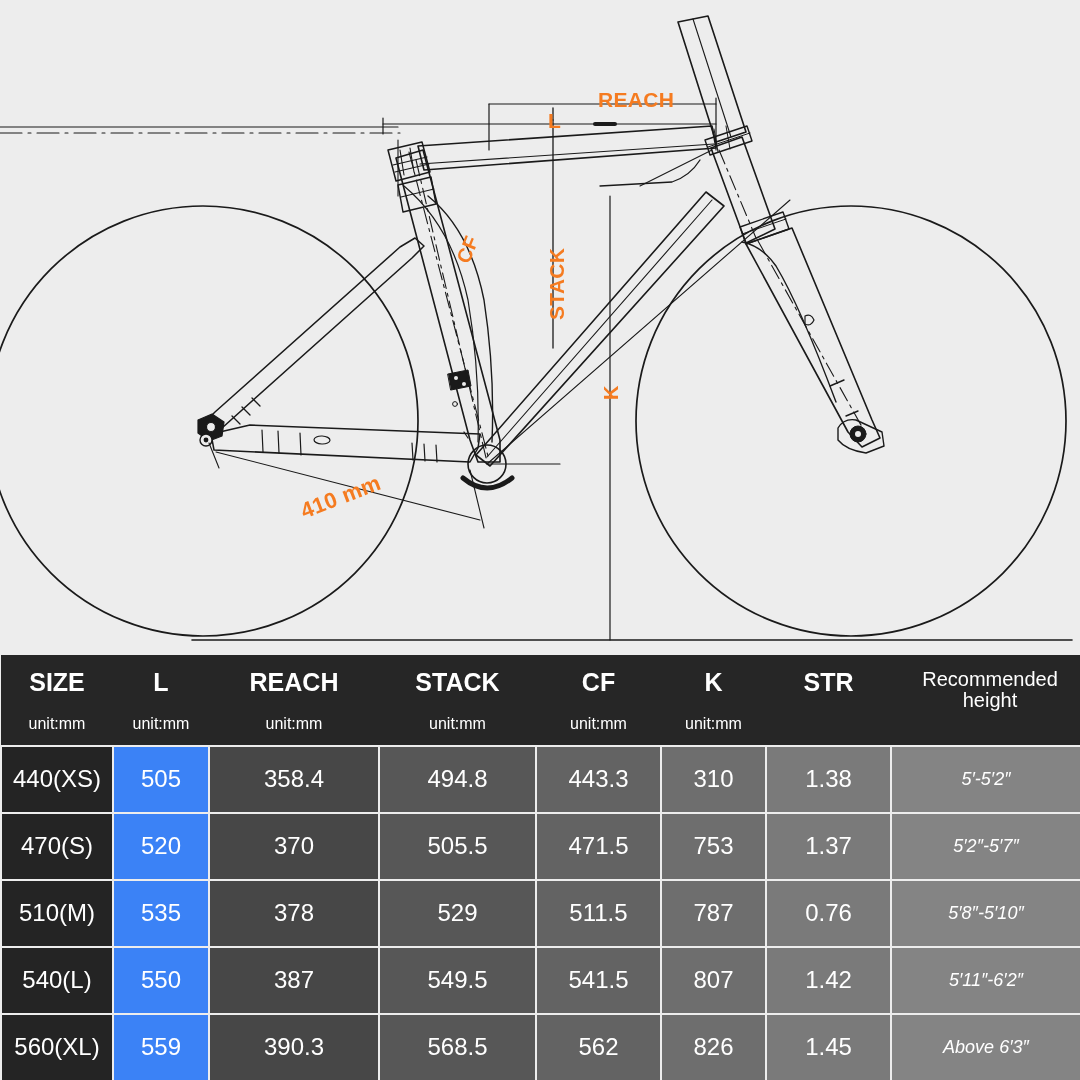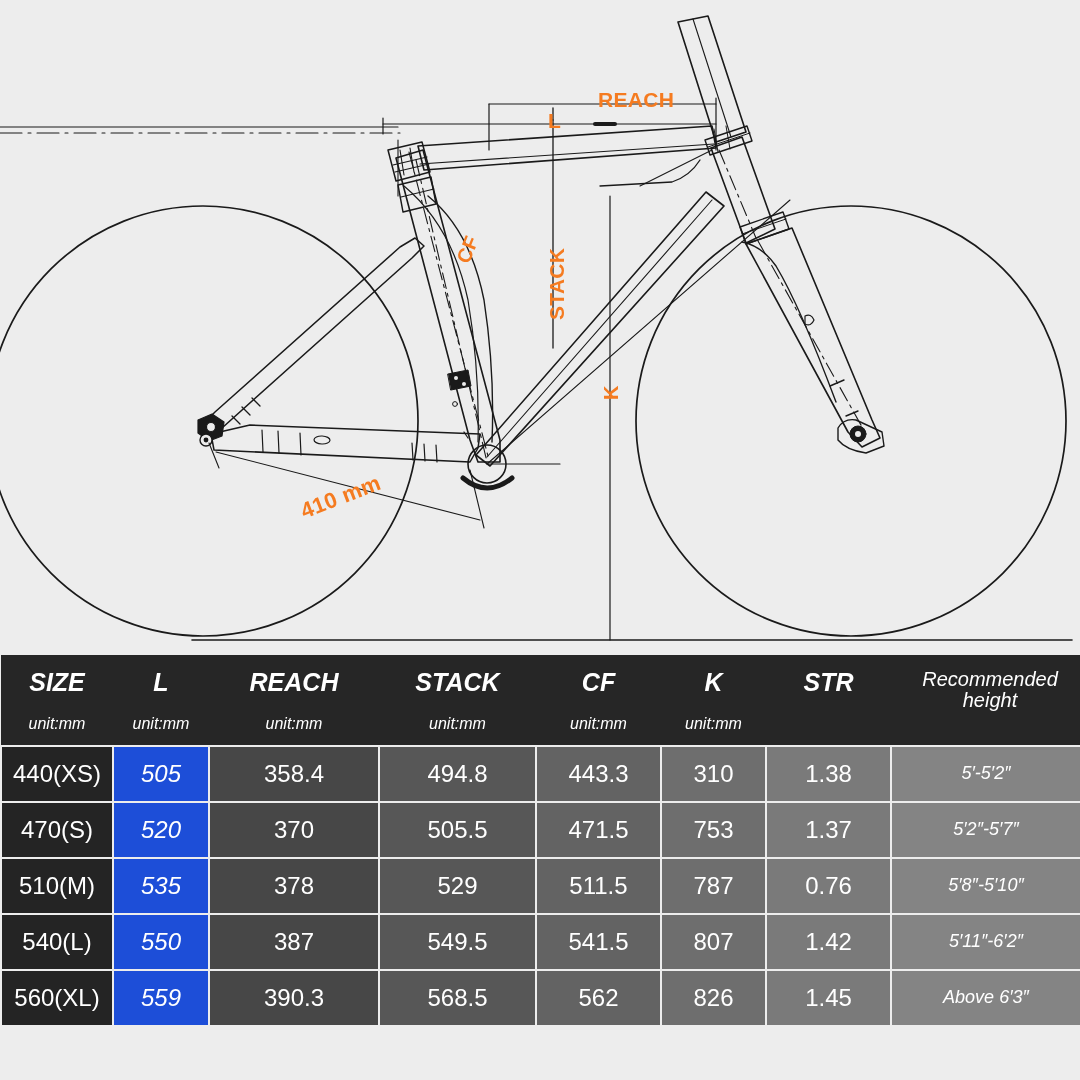--- a/index.html
+++ b/index.html
@@ -71,21 +71,20 @@
 
   #geo-table th {
     background: #262626;
     color: #ffffff;
     text-align: center;
     vertical-align: top;
     padding: 14px 4px 12px 4px;
     border: none;
     height: 62px;
     box-sizing: border-box;
-    font-style: italic;
   }
   #geo-table th .th-main {
     display: block;
     font-size: 25px;
     font-weight: bold;
     line-height: 1.06;
   }
   #geo-table th .th-unit {
     display: block;
     font-size: 16px;
@@ -98,30 +97,30 @@
     font-weight: normal;
     text-align: center;
     padding-left: 8px;
   }
   #geo-table th.reco { text-align: left; }
 
   #geo-table td {
     color: #ffffff;
     text-align: center;
     font-size: 24px;
-    height: 56px;
+    height: 67px;
     border: 2px solid #ededed;
     padding: 0 2px;
     box-sizing: border-box;
   }
   #geo-table td.reco { font-size: 18px; font-style: italic; }
 
   
   #geo-table td.col0 { background: #242424; }
-  #geo-table td.col1 { background: #1d4ed8; font-style: italic; }
+  #geo-table td.col1 { background: #3b82f6; }
   #geo-table td.col2 { background: #474747; }
   #geo-table td.col3 { background: #575757; }
   #geo-table td.col4 { background: #636363; }
   #geo-table td.col5 { background: #6e6e6e; }
   #geo-table td.col6 { background: #7a7a7a; }
   #geo-table td.col7 { background: #848484; }
 </style>
 </head>
 <body>
 

